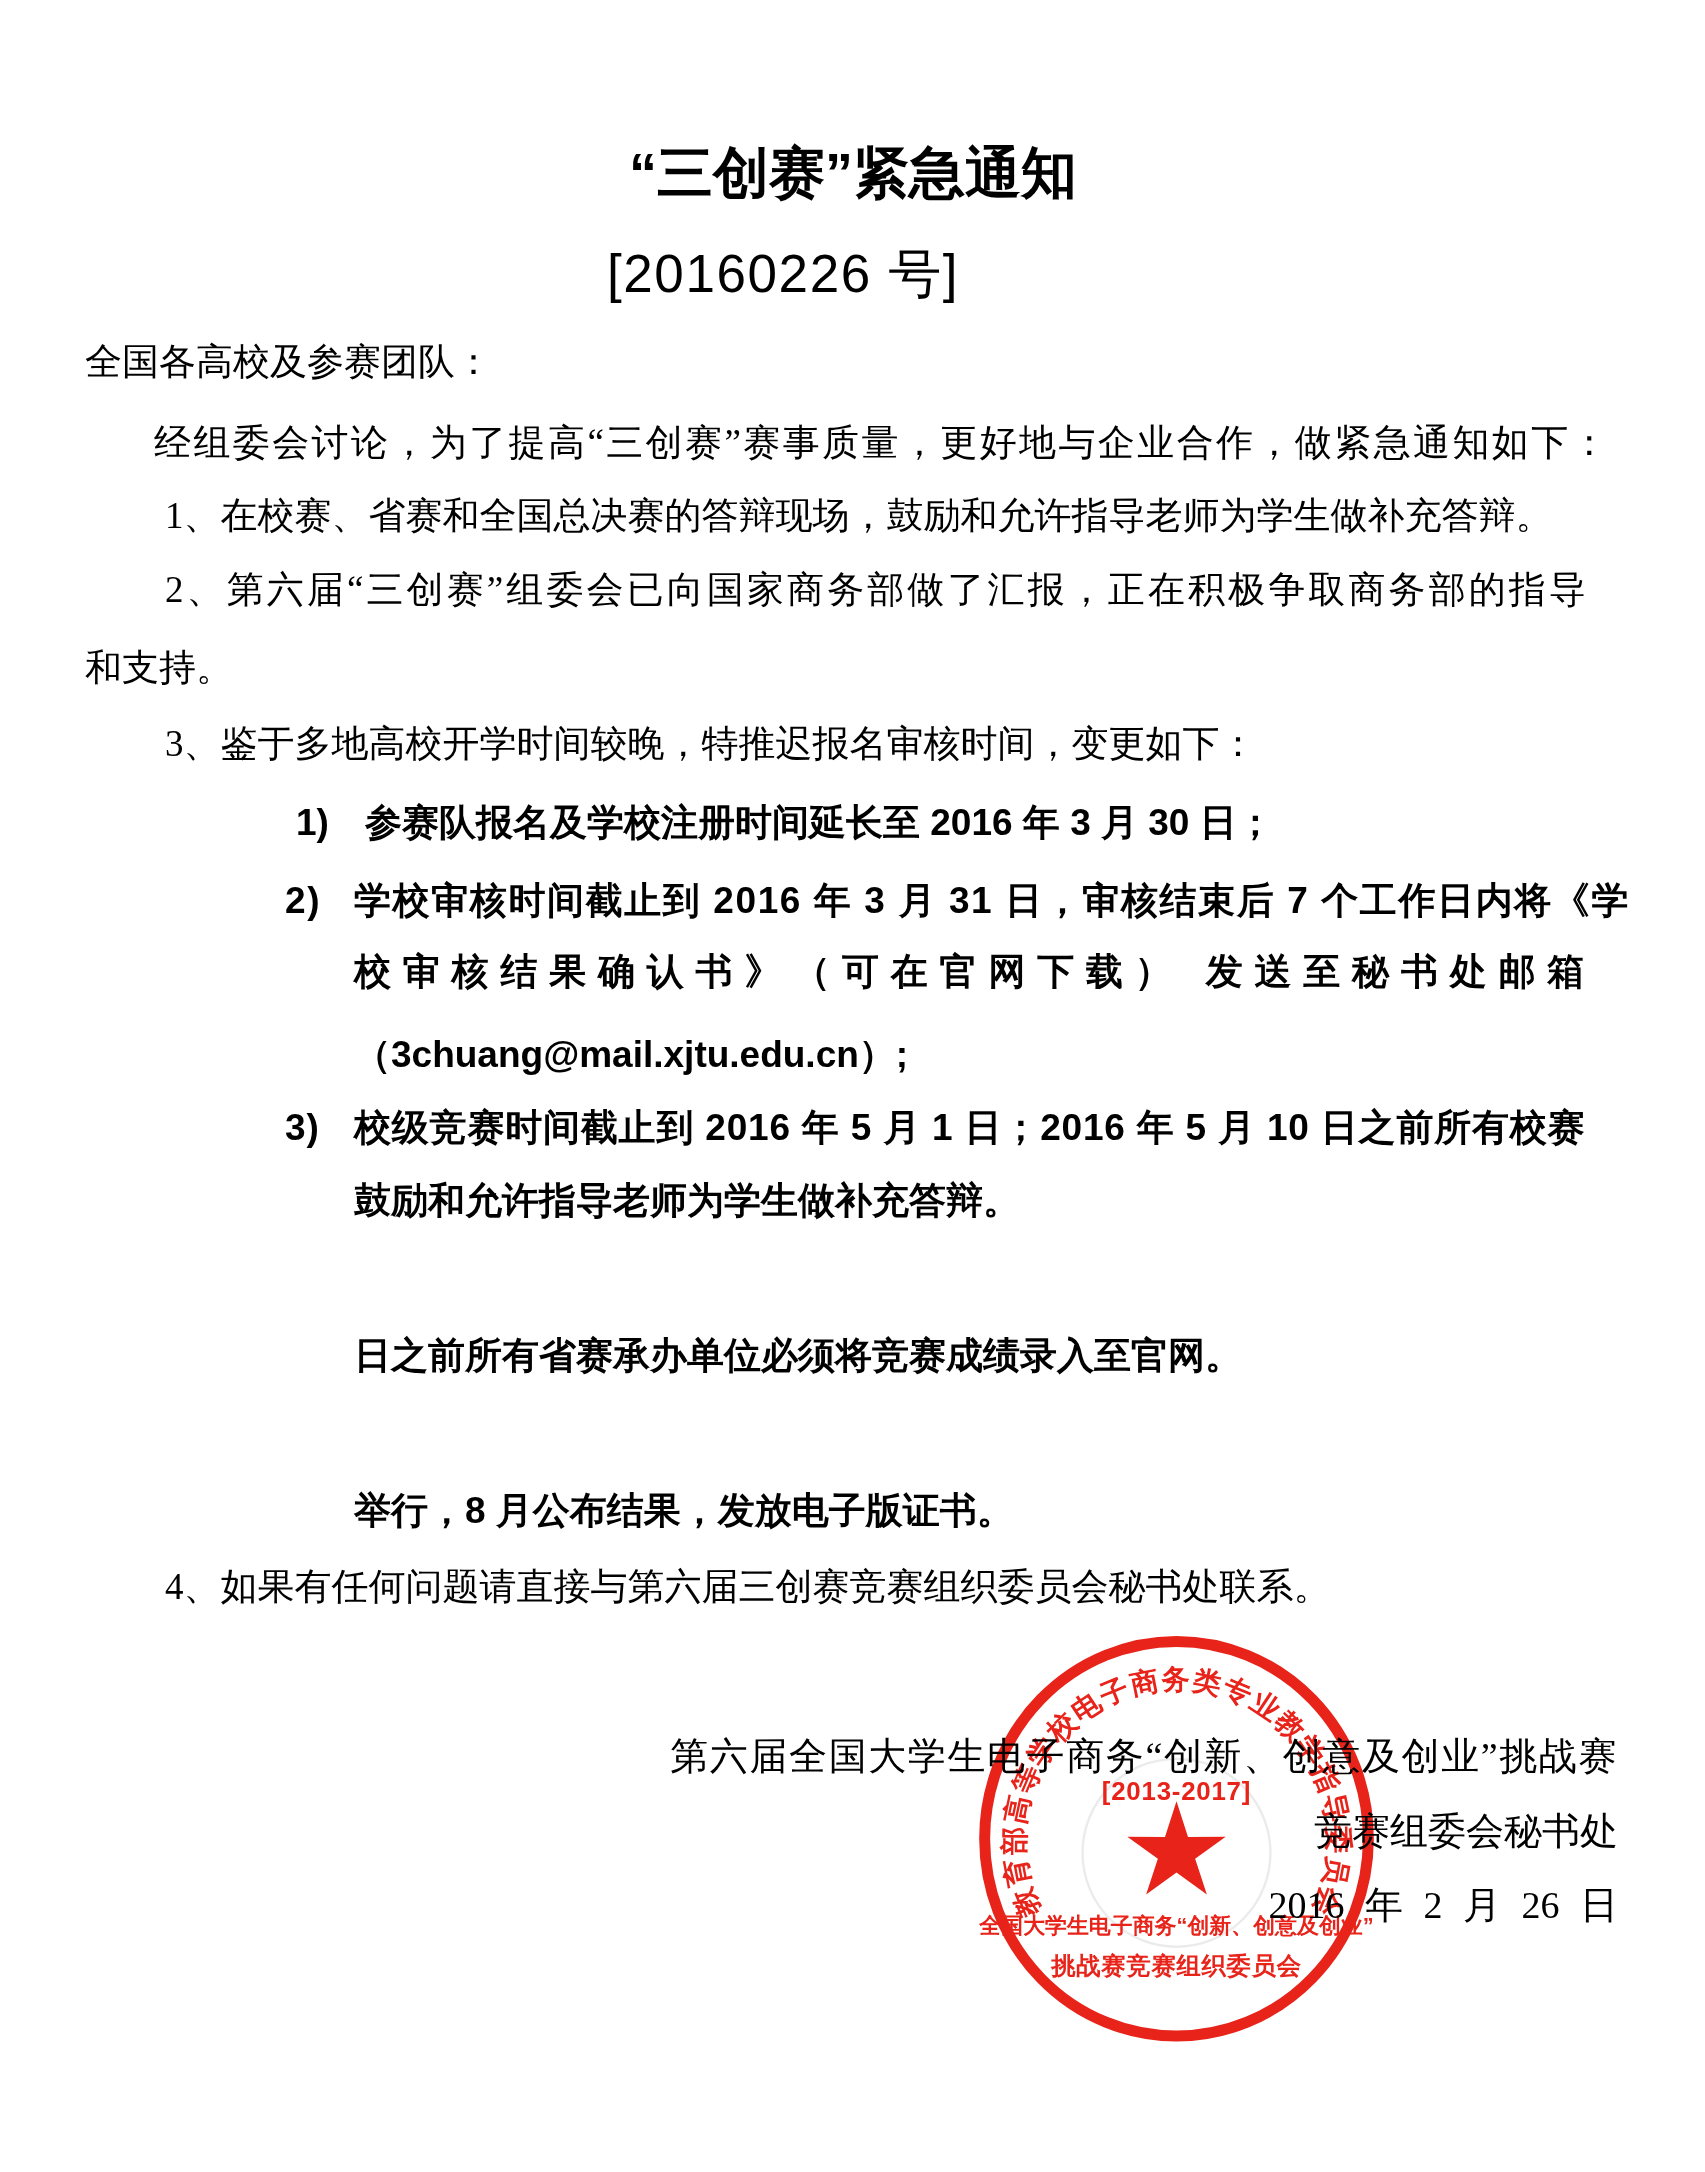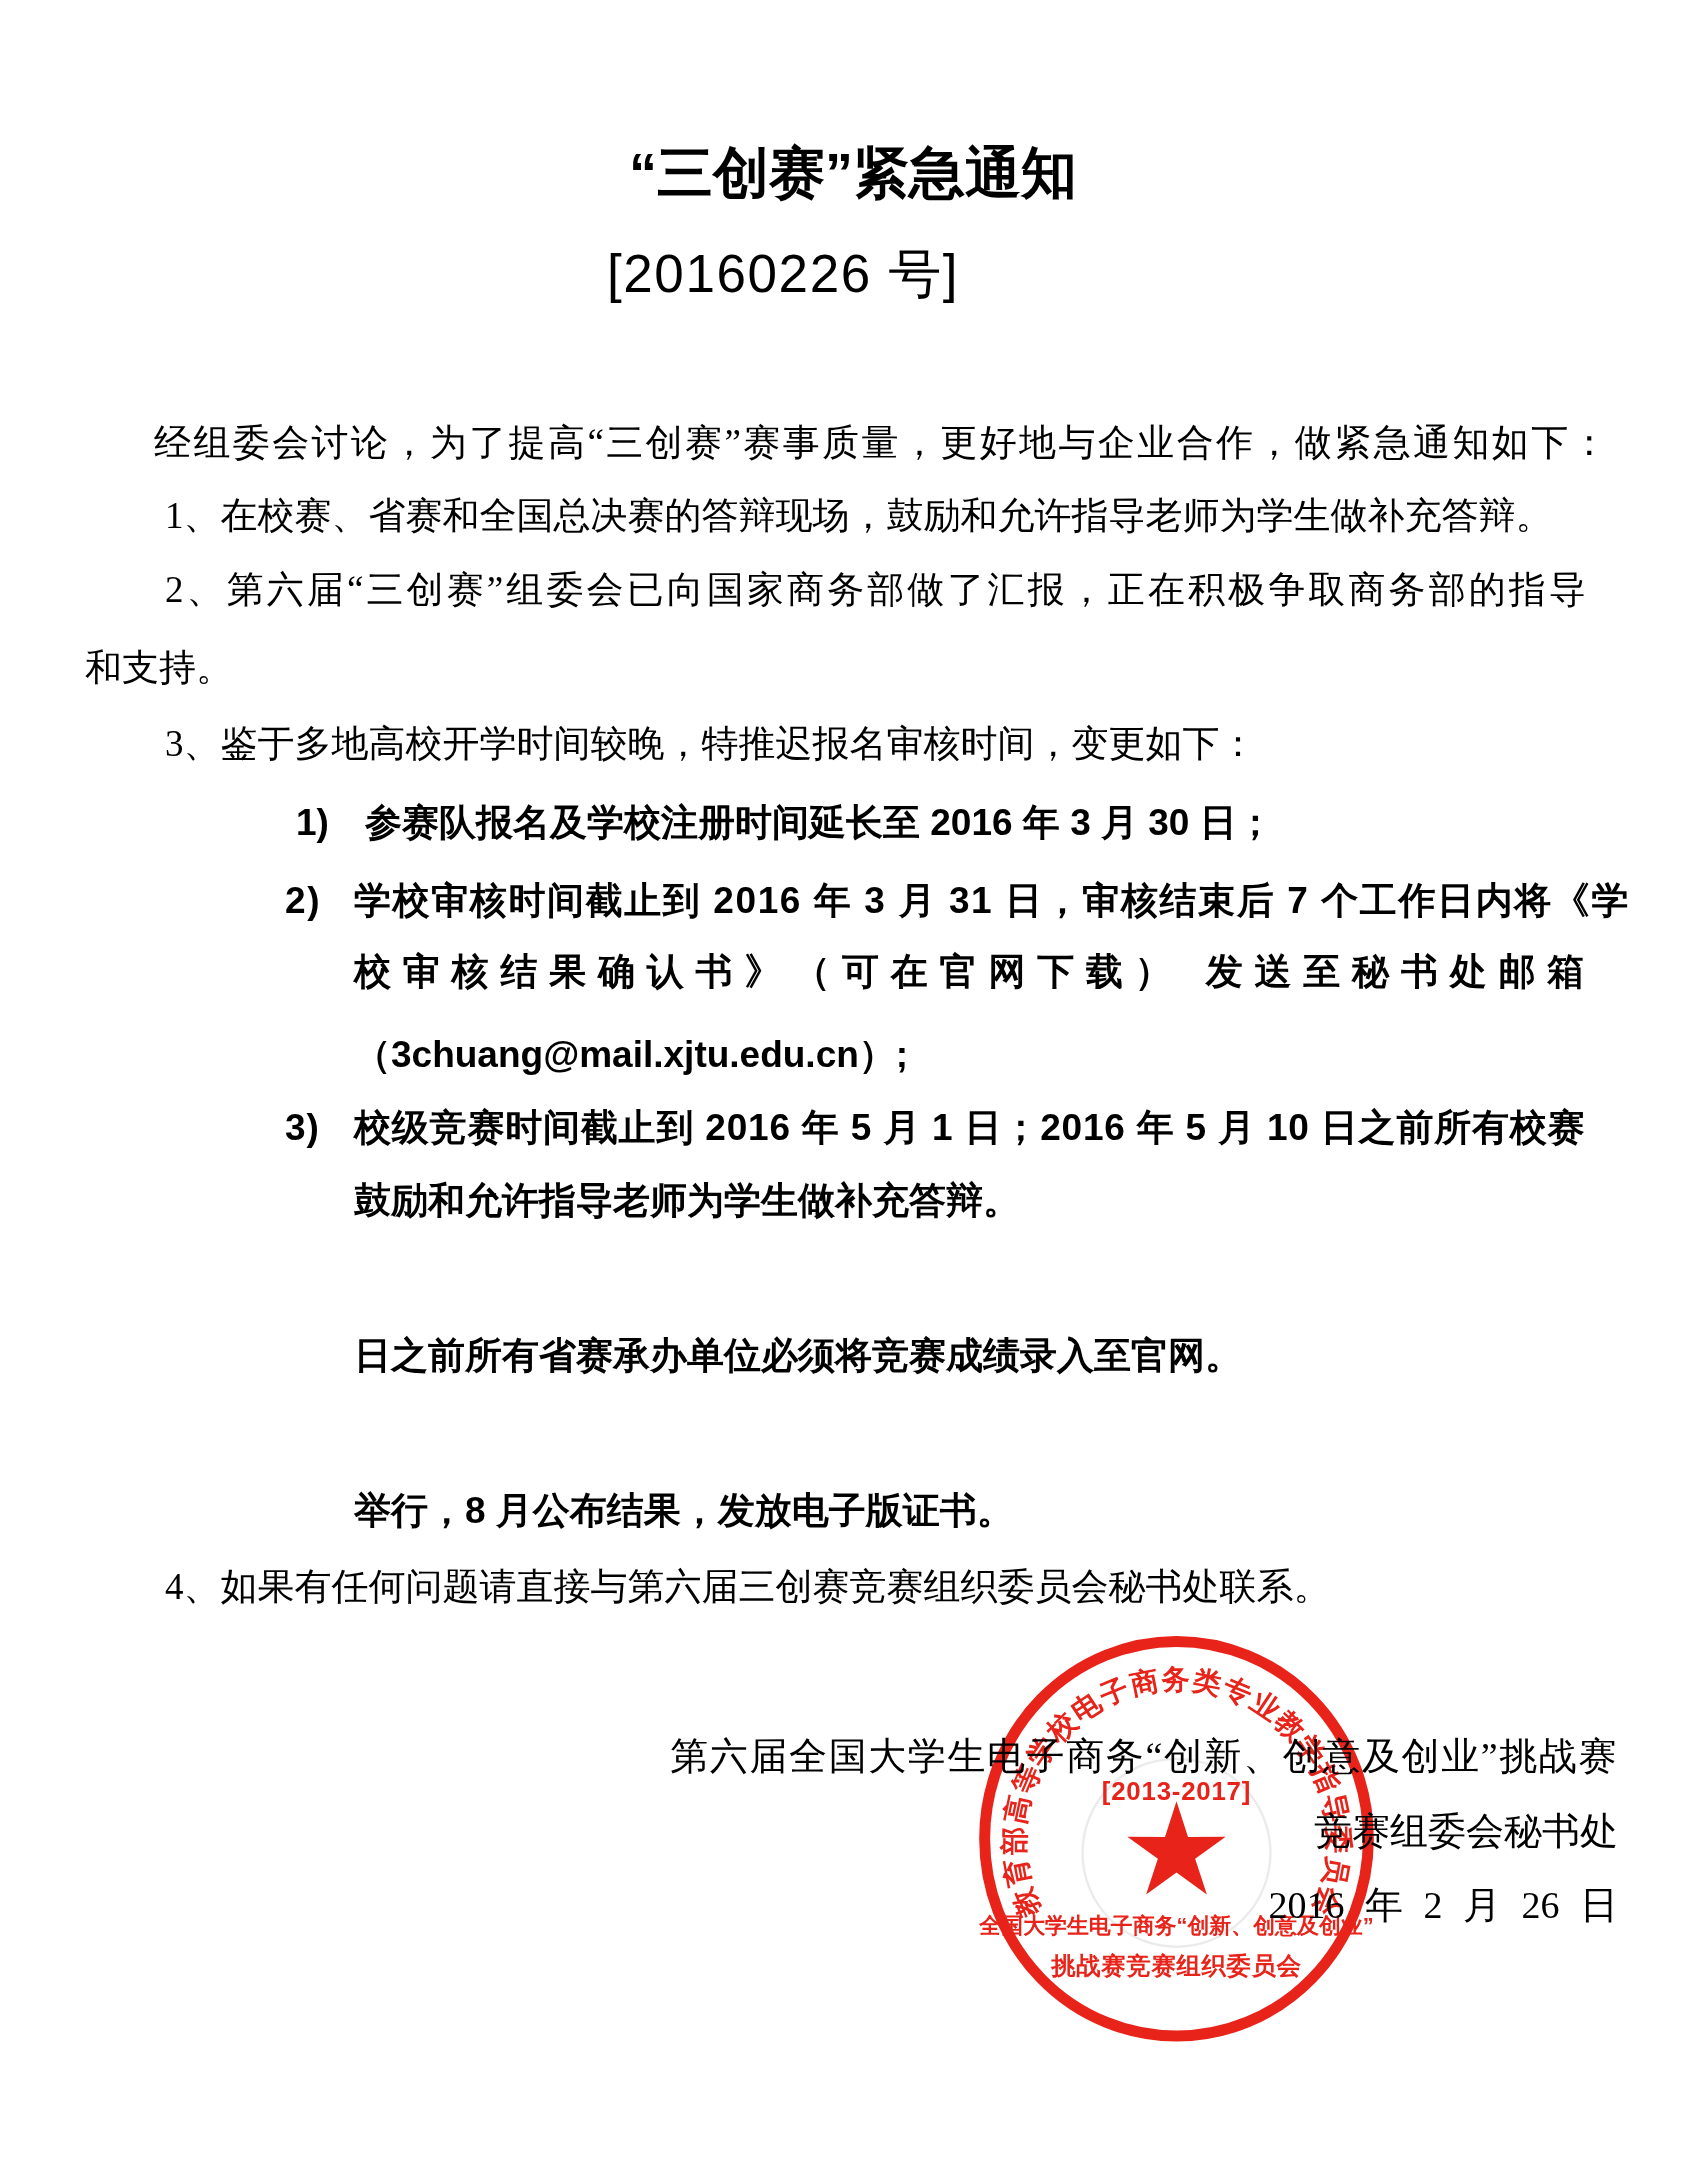--- a/index.html
+++ b/index.html
@@ -19,20 +19,21 @@
   .ls4{letter-spacing:3.1px}.ls15{letter-spacing:11.8px}
 </style>
 </head>
 <body>
 
 <div class="page">
 
   <div class="t hei title" style="top:145px">“三创赛”紧急通知</div>
   <div class="t hei400 sub" style="top:247px">[20160226 号]</div>
 
+  <div class="t" style="top:343px;left:85px">全国各高校及参赛团队：</div>
   <div class="t ls3" style="top:424px;left:154px">经组委会讨论，为了提高“三创赛”赛事质量，更好地与企业合作，做紧急通知如下：</div>
   <div class="t" style="top:497px;left:165px">1、在校赛、省赛和全国总决赛的答辩现场，鼓励和允许指导老师为学生做补充答辩。</div>
   <div class="t ls4" style="top:571px;left:165px">2、第六届“三创赛”组委会已向国家商务部做了汇报，正在积极争取商务部的指导</div>
   <div class="t" style="top:649px;left:85px">和支持。</div>
   <div class="t" style="top:725px;left:165px">3、鉴于多地高校开学时间较晚，特推迟报名审核时间，变更如下：</div>
 
   <div class="t hei" style="top:804px;left:296px">
     <span class="num">1)</span><span>参赛队报名及学校注册时间延长至 2016 年 3 月 30 日；</span>
   </div>
 

